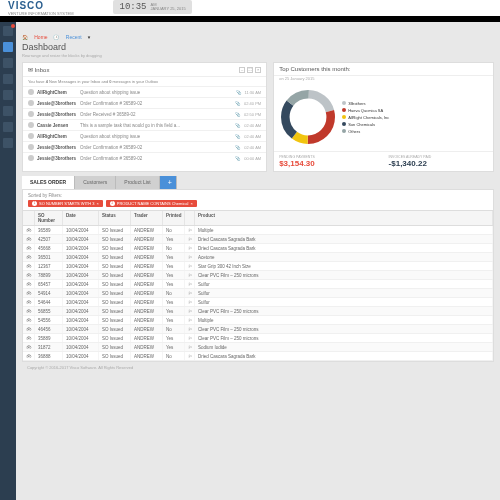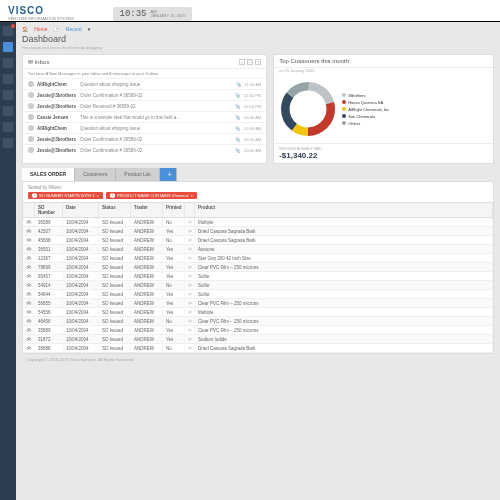--- a/index.html
+++ b/index.html
@@ -1,28 +1,28 @@
 <!DOCTYPE html>
 <html><head>
 <meta charset="utf-8">
 <style>
 *{box-sizing:border-box;margin:0;padding:0;font-family:Arial,sans-serif}
 body{background:#e8e8e8;font-size:6px;color:#333;width:500px;height:500px;overflow:hidden}
-.top{height:22px;background:#fff;display:flex;align-items:flex-end;padding:0 8px;border-bottom:1px solid #000000}
+.top{height:22px;background:#fff;display:flex;align-items:flex-start;padding:0 8px;border-bottom:6px solid #000000}
 .logo{color:#2b5f8f;font-size:10px;font-weight:bold;letter-spacing:1px}
 .logo-sub{font-size:4px;color:#888;display:block}
 .clock{margin-left:40px;background:#e0e0e0;padding:2px 6px;border-radius:2px;display:flex;align-items:center;gap:4px}
 .clock-time{font-size:9px;color:#555;font-family:Liberation Mono, monospace}
 .clock-date{font-size:4px;color:#888;line-height:1.1}
 .layout{display:flex;height:478px}
 .sidebar{width:16px;background:#2c3e50;display:flex;flex-direction:column;align-items:center;padding-top:4px;gap:6px}
 .sb-item{width:10px;height:10px;background:#3d5266;border-radius:1px;position:relative}
 .sb-item.active{background:#4a90d9}
 .sb-item.badge::after{content:'';position:absolute;top:-2px;right:-2px;width:4px;height:4px;background:#e74c3c;border-radius:50%}
-.main{flex:1;padding:4px 6px;overflow:hidden}
+.main{flex:1;padding:12px 6px;overflow:hidden}
 .crumb{display:flex;gap:6px;align-items:center;font-size:5px;margin-bottom:2px}
 .crumb-home{color:#e74c3c}
 .crumb-recent{color:#4a90d9}
 .dash-title{font-size:9px;color:#555;margin-bottom:1px}
 .dash-sub{font-size:4px;color:#aaa;margin-bottom:4px}
 .panels{display:flex;gap:6px;margin-bottom:4px}
 .panel{background:#fff;border:1px solid #ddd;flex:1}
 .panel-head{padding:3px 5px;border-bottom:1px solid #eee;display:flex;justify-content:space-between;align-items:center}
 .panel-title{font-size:6px;color:#555}
 .panel-sub{font-size:4px;color:#aaa;padding:0 5px 2px}
@@ -213,20 +213,24 @@
                 <span>Sun Chemicals</span>
               </div>
               <div class="leg-item">
                 <span class="leg-dot" style="background:#95a5a6"></span>
                 <span>Others</span>
               </div>
             </div>
         </div>
         <div class="stats">
           <div class="stat">
+            <div class="stat-label">PENDING PAYMENTS</div>
+            <div class="stat-val stat-red">$3,154.30</div>
+          </div>
+          <div class="stat">
             <div class="stat-label">INVOICES ALREADY PAID</div>
             <div class="stat-val stat-dark">-$1,340.22</div>
           </div>
         </div>
       </div>
     </div>
 
     <div class="tabs">
       <div class="tab active">SALES ORDER</div>
       <div class="tab">Customers</div>

